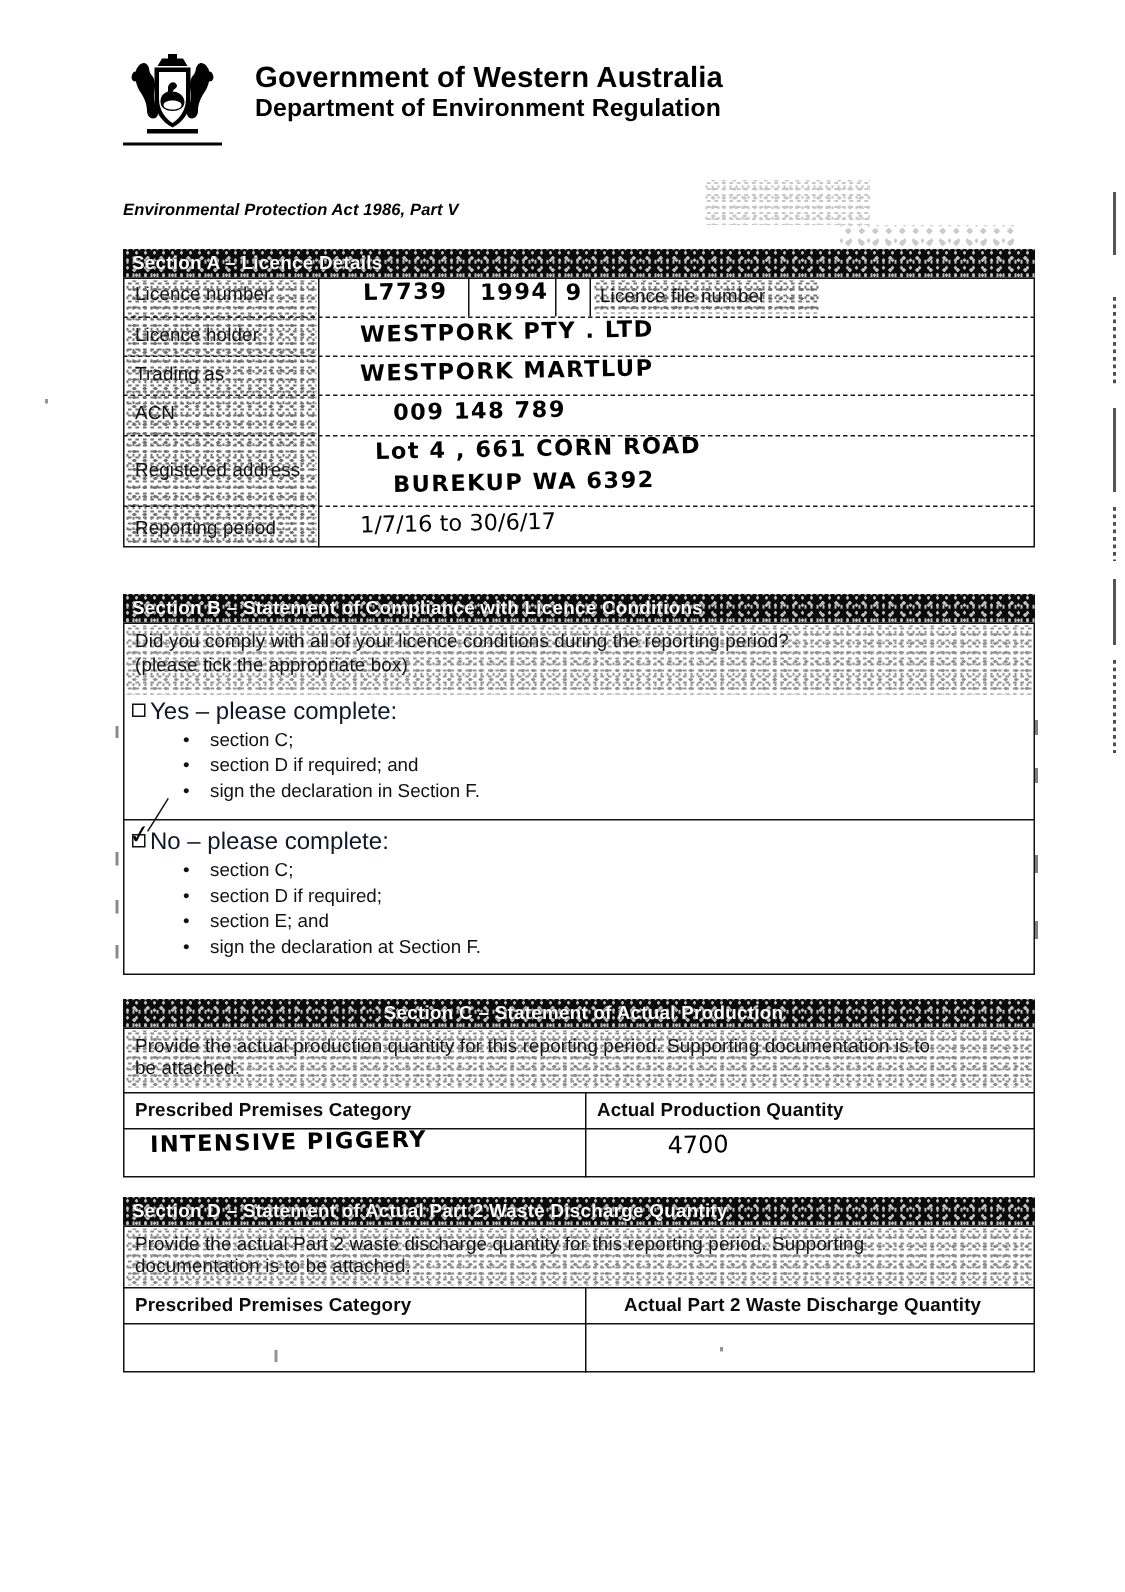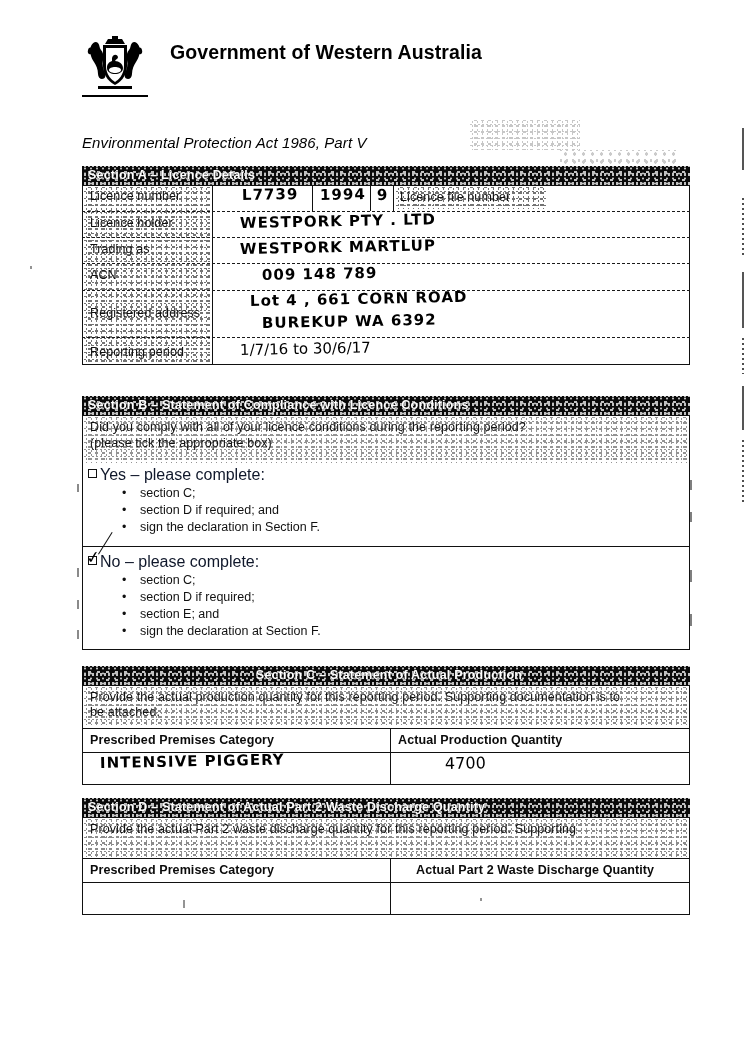--- a/index.html
+++ b/index.html
@@ -33,21 +33,21 @@
 
   
   .hdr{position:absolute;left:82px;top:36px;width:560px;height:66px;}
   .crest{position:absolute;left:0;top:0;width:66px;height:60px;}
   .gov-lines{position:absolute;left:88px;top:6px;}
   .gov1{font-size:19.5px;font-weight:bold;letter-spacing:.1px;line-height:21px;}
   .gov2{font-size:16.5px;font-weight:bold;letter-spacing:.1px;line-height:19px;}
   .crest-rule{position:absolute;left:0;top:59px;width:66px;height:2px;background:#000;}
 
   .title{position:absolute;left:82px;top:110px;font-size:19px;font-weight:bold;letter-spacing:.2px;}
-  .subtitle{position:absolute;left:82px;top:134px;font-size:15px;font-style:italic;font-weight:normal;letter-spacing:.1px;}
+  .subtitle{position:absolute;left:82px;top:134px;font-size:11px;font-style:italic;font-weight:bold;letter-spacing:.1px;}
 
   
   .secbar{
     position:absolute;left:82px;width:608px;height:19px;background:#0a0a0a;
     color:#fff;font-size:12.5px;font-weight:bold;line-height:19px;
     padding-left:6px;box-sizing:border-box;letter-spacing:.2px;overflow:hidden;
   }
   .secbar .mottle{
     position:absolute;left:0;top:0;right:0;bottom:0;pointer-events:none;opacity:.75;
     background-image:
@@ -127,20 +127,21 @@
           <path d="M30 22c1-4 5-4 6-1 0 2-2 2-3 4 4 0 8 3 8 7 0 4-4 6-8 6s-8-2-8-6c0-4 2-6 5-7z"></path>
           <path fill="#fff" d="M33 31c3 0 6 1 6 3s-3 3-6 3-6-1-6-3 3-3 6-3z"></path>
 
           <path d="M16 50h34v3H16z"></path>
         </g>
       </svg>
     </div>
     <div class="crest-rule"></div>
     <div class="gov-lines">
       <div class="gov1">Government of Western Australia</div>
+      <div class="gov2">Department of Environment Regulation</div>
     </div>
   </div>
 
   <div class="subtitle">Environmental Protection Act 1986, Part V</div>
   <div class="speckle" style="left:470px;top:120px;width:110px;height:30px;opacity:.22;"></div>
 
   <div class="secbar" style="top:166px;">
     <div class="mottle"></div><span>Section A – Licence Details</span>
   </div>
 
@@ -226,20 +227,21 @@
   <div class="hw u" style="left:100px;top:754px;font-size:15px;">INTENSIVE   PIGGERY</div>
   <div class="hw" style="left:445px;top:754px;font-size:16px;">4700</div>
 
   <div class="secbar" style="top:798px;">
     <div class="mottle"></div><span>Section D – Statement of Actual Part 2 Waste Discharge Quantity</span>
   </div>
 
   <div class="box" style="left:82px;top:817px;width:608px;height:98px;"></div>
   <div class="speckle" style="left:84px;top:819px;width:604px;height:38px;opacity:.45;"></div>
   <div class="btxt" style="left:90px;top:822px;width:596px;">Provide the actual Part 2 waste discharge quantity for this reporting period. Supporting</div>
+  <div class="btxt" style="left:90px;top:837px;width:596px;">documentation is to be attached.</div>
 
   <div class="solid-h" style="left:82px;top:858px;width:608px;"></div>
   <div class="solid-h" style="left:82px;top:882px;width:608px;"></div>
   <div class="vline" style="left:390px;top:858px;height:57px;"></div>
 
   <div class="thd" style="left:90px;top:863px;">Prescribed Premises Category</div>
   <div class="thd" style="left:416px;top:863px;">Actual Part 2 Waste Discharge Quantity</div>
 
   <div class="hw u" style="left:100px;top:886px;font-size:15px;"></div>
   <div class="hw" style="left:445px;top:886px;font-size:15px;"></div>

